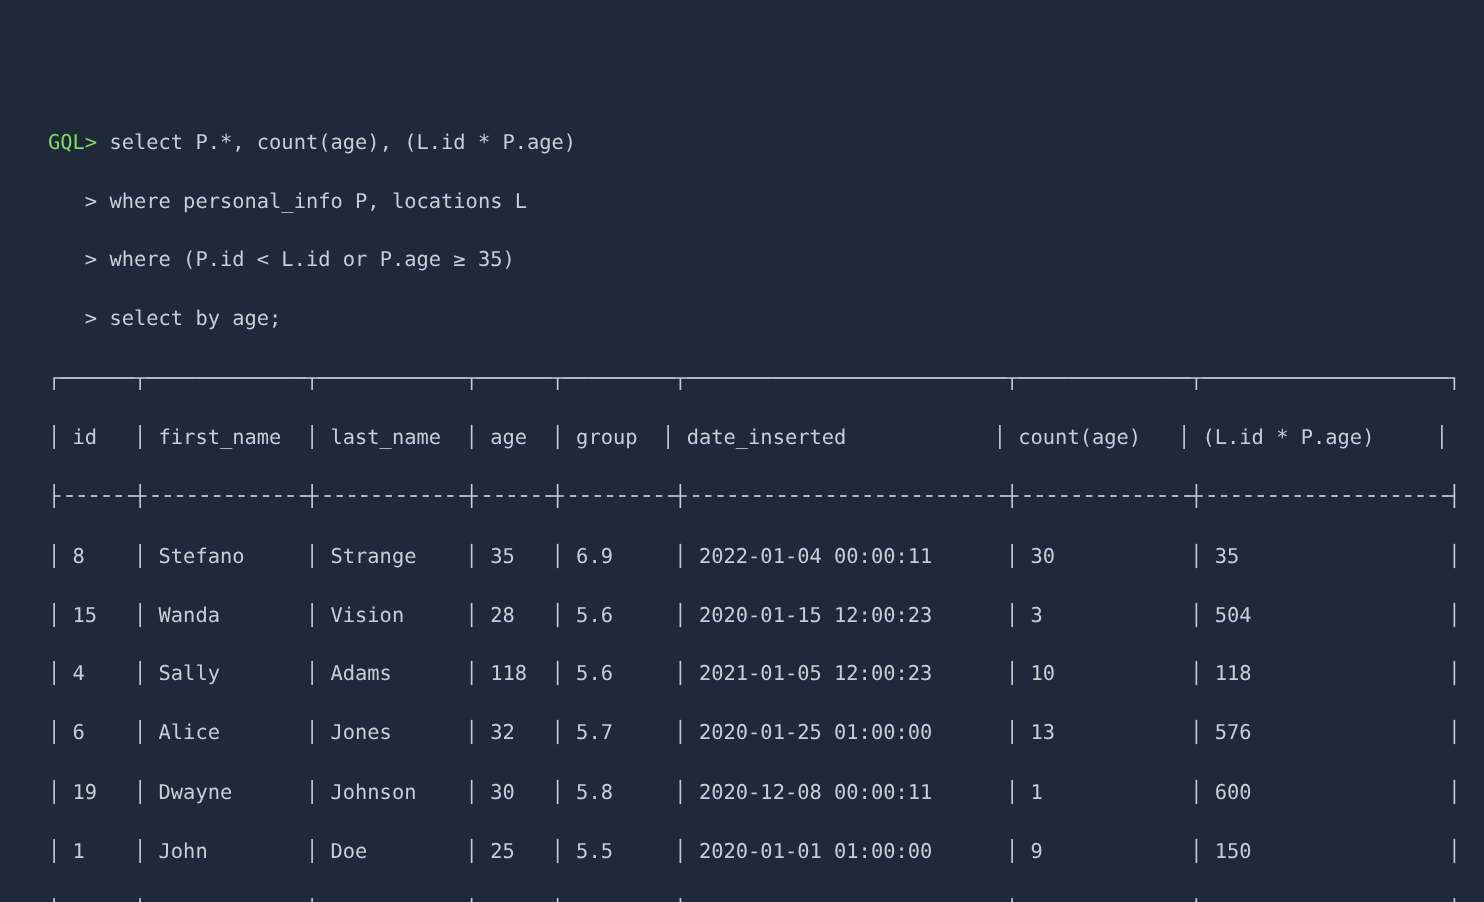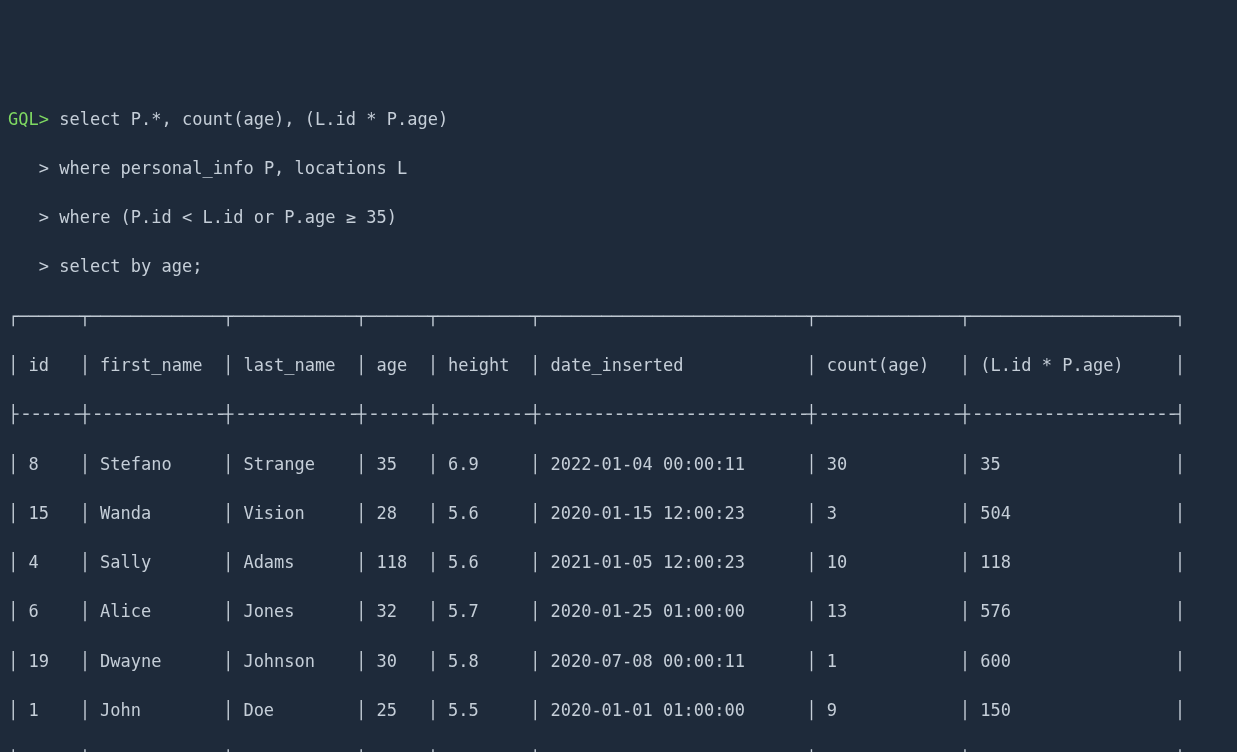--- a/index.html
+++ b/index.html
@@ -15,42 +15,43 @@
       line-height: 1.45;
       padding: 8px;
       white-space: pre;
       overflow-x: hidden;
     }
     .prompt-green {
       color: #7fd962;
     }
     .line {
       white-space: pre;
+      margin-left: 32px;
     }
     .table-border {
       color: #c5ced8;
     }
   </style>
 </head>
 <body>
 
 
 
 <div class="line"><span class="prompt-green">GQL&gt;</span><span> select P.*, count(age), (L.id * P.age)</span></div>
 <div class="line"><span>   &gt;</span><span> where personal_info P, locations L</span></div>
 <div class="line"><span>   &gt;</span><span> where (P.id &lt; L.id or P.age ≥ 35)</span></div>
 <div class="line"><span>   &gt;</span><span> select by age;</span></div>
 <div class="line table-border">┌──────┬─────────────┬────────────┬──────┬─────────┬──────────────────────────┬──────────────┬────────────────────┐</div>
-<div class="line">│ id   │ first_name  │ last_name  │ age  │ height  │ date_inserted            │ count(age)   │ (L.id * P.age)     │</div>
+<div class="line">│ id   │ first_name  │ last_name  │ age  │ group  │ date_inserted            │ count(age)   │ (L.id * P.age)     │</div>
 <div class="line table-border">├╶╶╶╶╶╶┼╶╶╶╶╶╶╶╶╶╶╶╶╶┼╶╶╶╶╶╶╶╶╶╶╶╶┼╶╶╶╶╶╶┼╶╶╶╶╶╶╶╶╶┼╶╶╶╶╶╶╶╶╶╶╶╶╶╶╶╶╶╶╶╶╶╶╶╶╶╶┼╶╶╶╶╶╶╶╶╶╶╶╶╶╶┼╶╶╶╶╶╶╶╶╶╶╶╶╶╶╶╶╶╶╶╶┤</div>
 <div class="line">│ 8    │ Stefano     │ Strange    │ 35   │ 6.9     │ 2022-01-04 00:00:11      │ 30           │ 35                 │</div>
 <div class="line">│ 15   │ Wanda       │ Vision     │ 28   │ 5.6     │ 2020-01-15 12:00:23      │ 3            │ 504                │</div>
 <div class="line">│ 4    │ Sally       │ Adams      │ 118  │ 5.6     │ 2021-01-05 12:00:23      │ 10           │ 118                │</div>
 <div class="line">│ 6    │ Alice       │ Jones      │ 32   │ 5.7     │ 2020-01-25 01:00:00      │ 13           │ 576                │</div>
-<div class="line">│ 19   │ Dwayne      │ Johnson    │ 30   │ 5.8     │ 2020-07-08 00:00:11      │ 1            │ 600                │</div>
+<div class="line">│ 19   │ Dwayne      │ Johnson    │ 30   │ 5.8     │ 2020-12-08 00:00:11      │ 1            │ 600                │</div>
 <div class="line">│ 1    │ John        │ Doe        │ 25   │ 5.5     │ 2020-01-01 01:00:00      │ 9            │ 150                │</div>
 <div class="line table-border">└╶╶╶╶╶╶┴╶╶╶╶╶╶╶╶╶╶╶╶╶┴╶╶╶╶╶╶╶╶╶╶╶╶┴╶╶╶╶╶╶┴╶╶╶╶╶╶╶╶╶┴╶╶╶╶╶╶╶╶╶╶╶╶╶╶╶╶╶╶╶╶╶╶╶╶╶╶┴╶╶╶╶╶╶╶╶╶╶╶╶╶╶┴╶╶╶╶╶╶╶╶╶╶╶╶╶╶╶╶╶╶╶╶┘</div>
 
 
 
 
 
 
 
 

